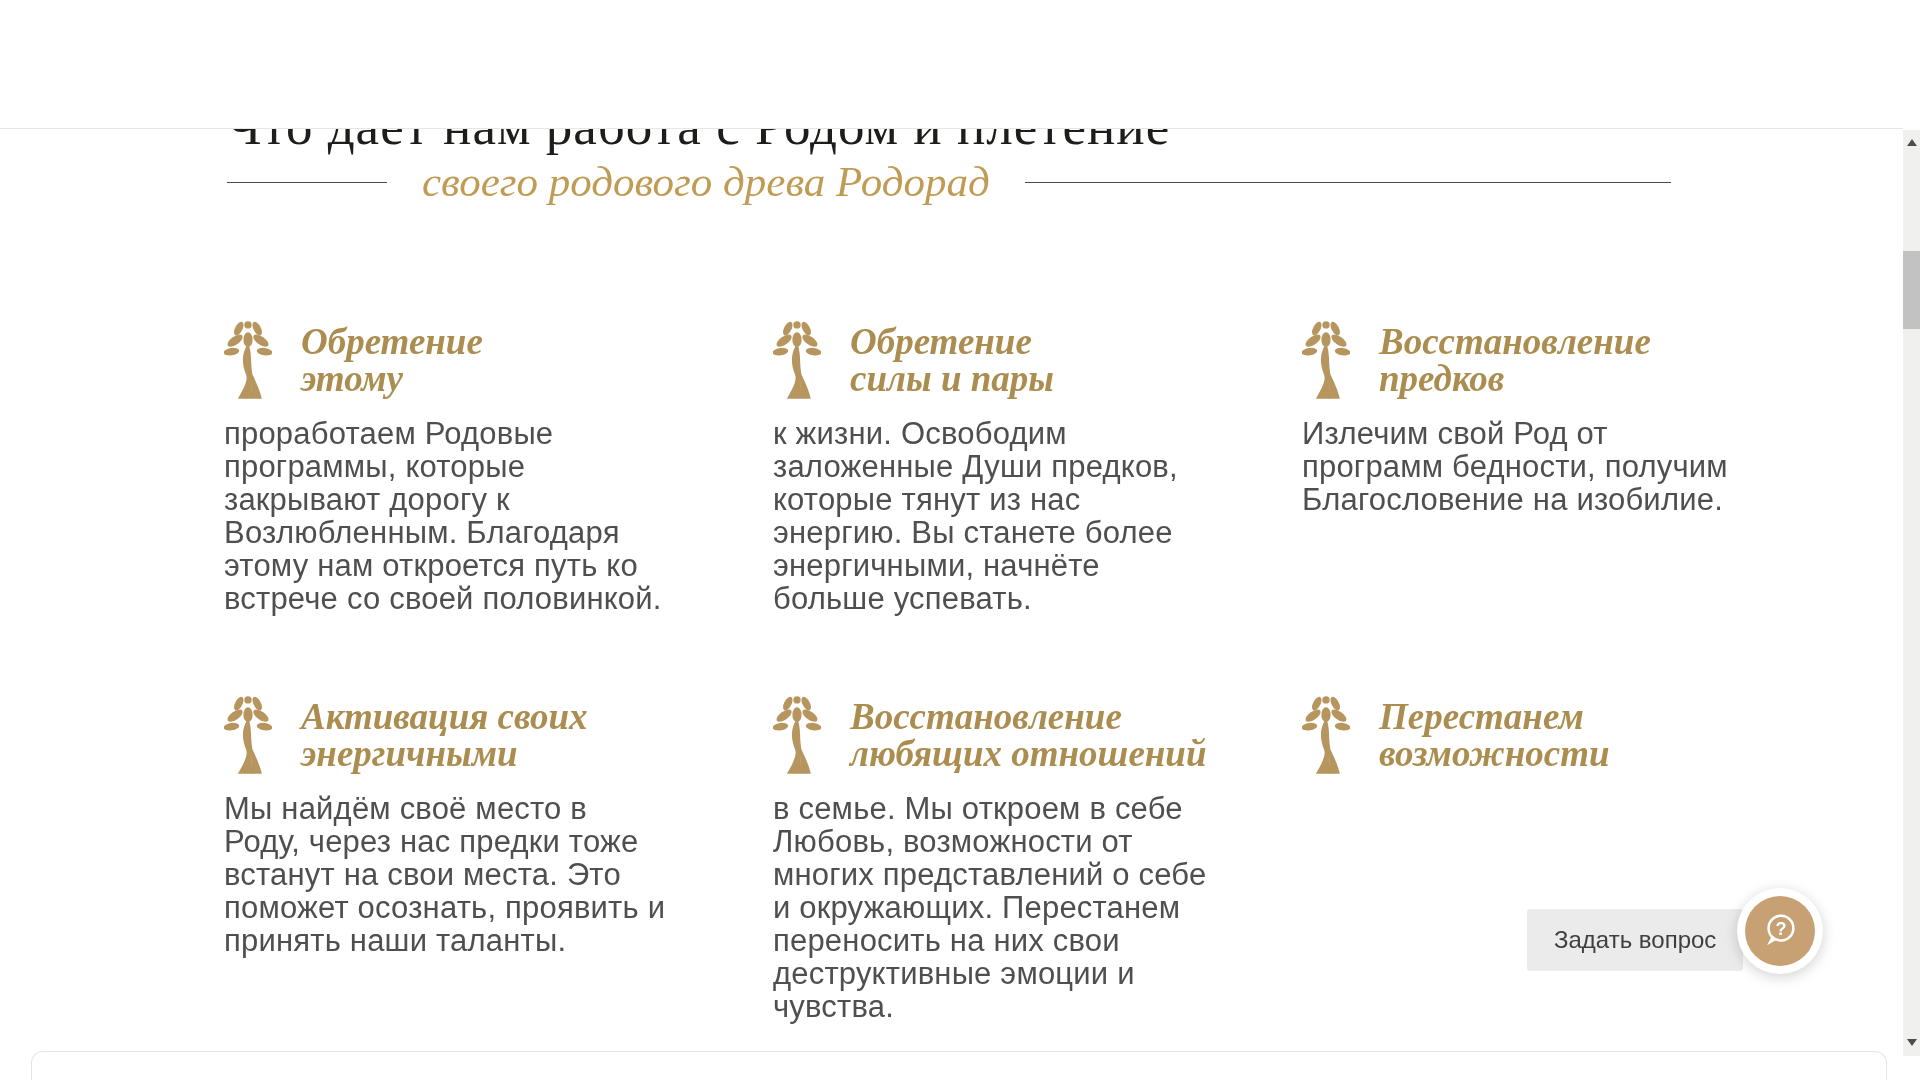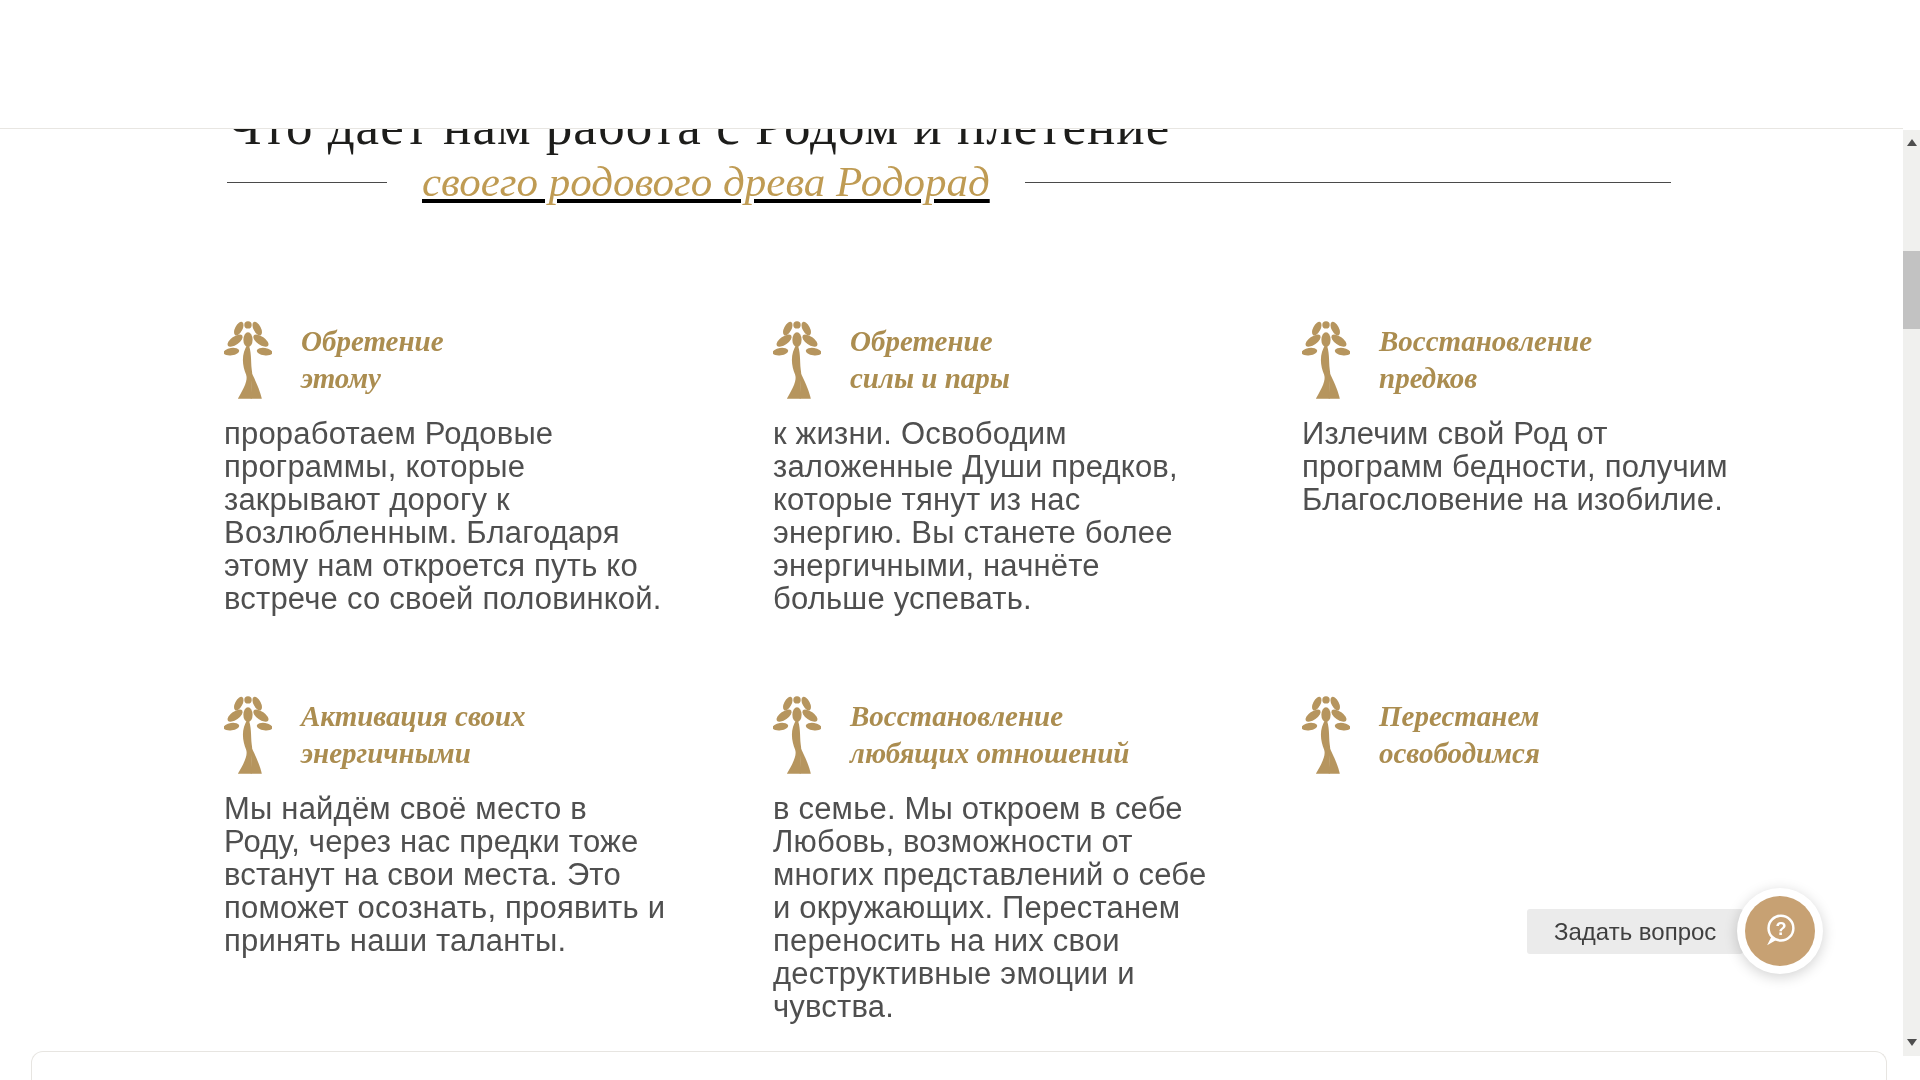--- a/index.html
+++ b/index.html
@@ -15,21 +15,21 @@
   
   .title-l1 {
     position:absolute; left:227px; top:97px; width:860px; z-index:1;
     text-align:center;
     font-family:"Liberation Serif", serif;
     font-size:53px; font-weight:500; line-height:58px; letter-spacing:1px;
     color:#1d1d1b; white-space:nowrap;
   }
   .subtitle-row {
     position:absolute; left:227px; top:158px; width:1444px; z-index:1;
-    display:flex; align-items:center; gap:35px;text-decoration:underline;
+    display:flex; align-items:center; gap:35px;
   }
   .rule { height:1px; background:#4a4a4a; }
   .rule-left { width:160px; }
   .rule-right { flex:1; }
   .subtitle {
     font-family:"Liberation Serif", serif; font-style:italic;
     font-size:43px; line-height:48px; color:#bf9b53; white-space:nowrap;
   }
 
   
@@ -37,32 +37,32 @@
     position:absolute; left:224px; top:316px; width:1460px; z-index:1;
     display:grid;
     grid-template-columns:549px 529px 382px;
     row-gap:76px;
   }
   .card { width:452px; }
   .card-head { display:flex; align-items:center; gap:29px; margin-bottom:13px; min-height:88px; }
   .tree-icon { width:48px; height:86px; flex:0 0 48px; }
   .card-title {
     font-family:"Liberation Serif", serif; font-style:italic;
-    font-size:29px; line-height:37px; color:#ab8d50; font-weight:600;
+    font-size:37px; line-height:37px; color:#ab8d50; font-weight:600;
   }
   .card-title span { display:block; }
   .card-body {
     font-size:31px; line-height:33px; color:#4f4f4f; letter-spacing:0.2px;
     max-width:445px;
   }
 
   
   .ask-label {
     position:absolute; left:1527px; top:909px; z-index:7;
-    height:45px; padding:0 27px; background:#ebebeb; border-radius:3px;
+    height:62px; padding:0 27px; background:#ebebeb; border-radius:3px;
     display:flex; align-items:center;
     font-size:24px; color:#3f3f3f; white-space:nowrap;
     cursor:pointer;
   }
   .ask-label::after {
     content:""; position:absolute; right:-11px; top:50%; margin-top:-9px;
     border-top:9px solid transparent; border-bottom:9px solid transparent;
     border-left:12px solid #ebebeb;
   }
   .ask-button {
@@ -193,21 +193,21 @@
     <p class="card-body">в семье. Мы откроем в себе Любовь, возможности от многих представлений о себе и окружающих. Перестанем переносить на них свои деструктивные эмоции и чувства.</p>
   </div>
 
   <div class="card">
     <div class="card-head">
       <svg class="tree-icon" viewBox="0 0 52 92">
           <use href="#tree-glyph"></use>
         </svg>
       <div class="card-title">
         <span>Перестанем</span>
-        <span>освободимся</span>
+        <span>возможности</span>
       </div>
     </div>
   </div>
 
 </div>
 
 <div class="ask-label">Задать вопрос</div>
 
 <div class="ask-button">
   <div class="ask-button-inner">

